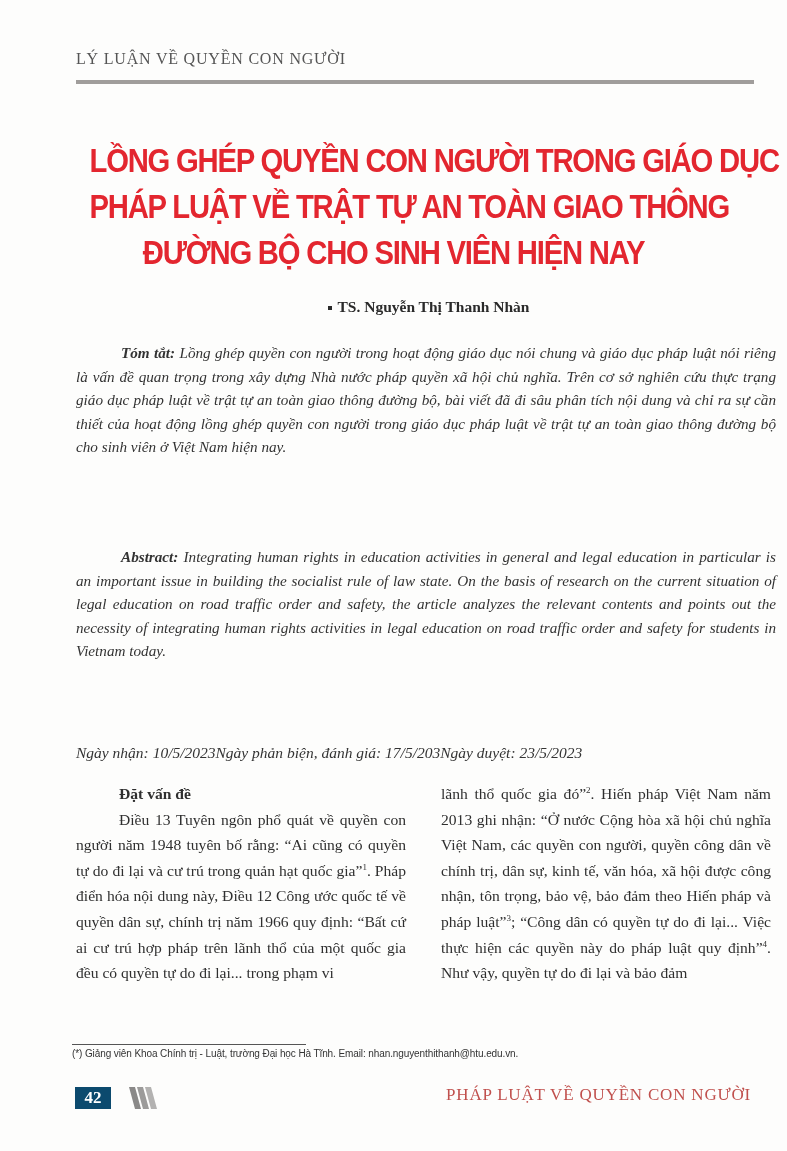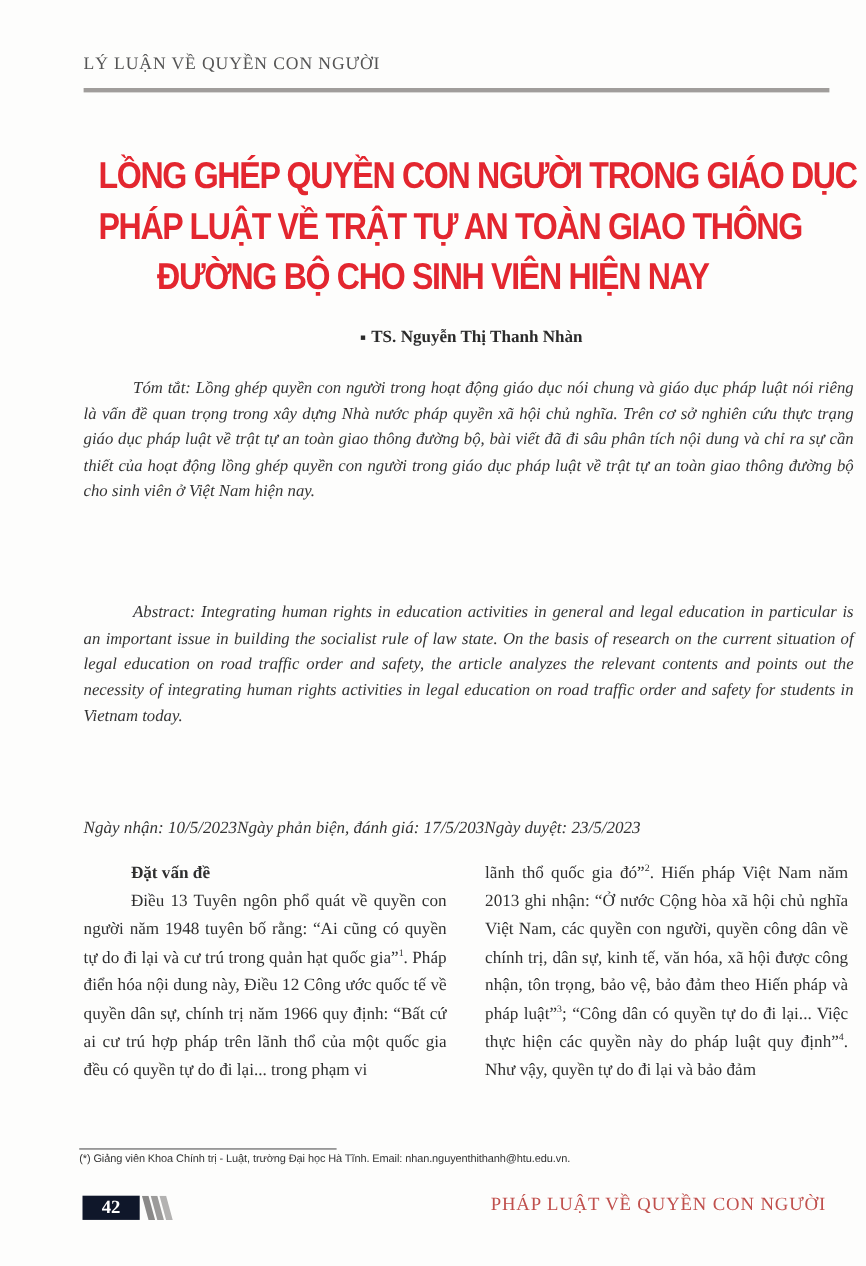--- a/index.html
+++ b/index.html
@@ -23,21 +23,21 @@
   .author {
     position:absolute; left:0; top:298px; width:787px; text-align:center;
     font-weight:bold; font-size:15.5px; color:#2a2a2a;margin-left:35px;
   }
   .author .bullet { display:inline-block; width:4px; height:4px; background:#2a2a2a; vertical-align:middle; margin-right:6px; }
   .abstract-block {
     position:absolute; left:76px; width:700px;
     font-style:italic; font-size:15.2px; line-height:23.6px; text-align:justify; color:#333;
   }
   .abstract-block p { margin:0; text-indent:45px; }
-  .abstract-block b { font-style:italic; font-weight:normal; }
+  .abstract-block b { font-style:italic; font-weight:bold; }
   .dates {
     position:absolute; left:76px; top:744px; width:700px;
     font-style:italic; font-size:15.5px; color:#333;
     display:flex; 
   }
   .col {
     position:absolute; top:781px; width:330px;
     font-size:15.6px; line-height:25.6px; text-align:justify; color:#2f2f2f;
   }
   .col p { margin:0; }
@@ -45,21 +45,21 @@
   .col-right { left:425px;margin-left:16px; }
   .section-heading { font-weight:bold; text-indent:43px; }
   .indent { text-indent:43px; }
   sup { font-size:9px; line-height:0; }
   .footnote-rule { position:absolute; left:72px; top:1044px; width:234px; height:1px; background:#555; }
   .footnote {
     position:absolute; left:72px; top:1048px; width:700px;
     font-family:"Liberation Sans", sans-serif; font-size:10px; color:#333; letter-spacing:-0.1px;
   }
   .page-box {
-    position:absolute; left:75px; top:1087px; width:52px; height:22px; background:#0f172a;
+    position:absolute; left:75px; top:1087px; width:36px; height:22px; background:#0c4a6e;
     color:#fff; font-weight:bold; font-size:17px; text-align:center; line-height:22px;
   }
   .stripes { position:absolute; left:129px; top:1087px; }
   .journal-name {
     position:absolute; right:36px; top:1085px;
     font-size:17px; letter-spacing:0.8px; color:#c0504d;
   }
 </style>
 </head>
 <body>

